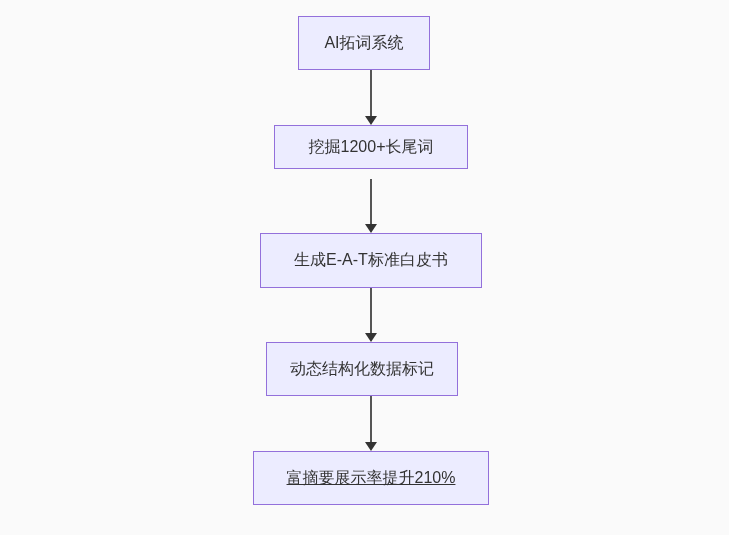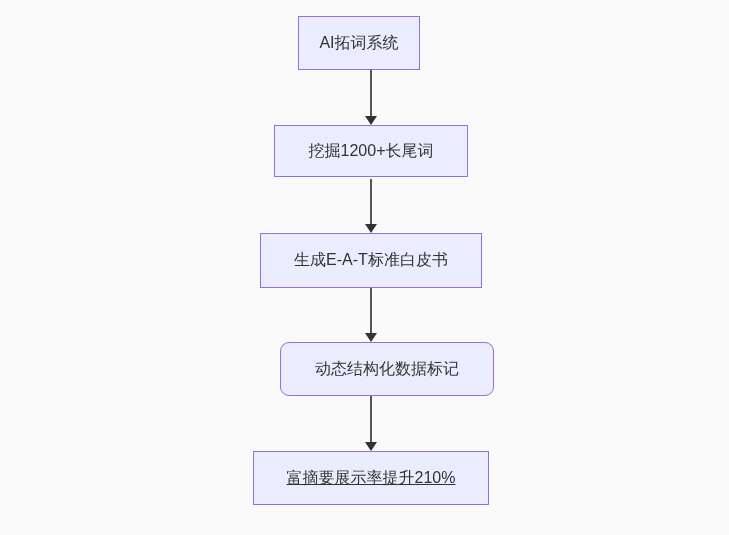--- a/index.html
+++ b/index.html
@@ -24,24 +24,24 @@
     background: var(--node-fill, #ECECFF);
     border: 1px solid var(--node-border, #9370DB);
     color: var(--node-text, #333333);
     font-size: 16px;
     display: flex;
     align-items: center;
     justify-content: center;
     text-align: center;
     white-space: nowrap;
   }
-  .node1 { left: 298px; top: 16px;  width: 122px; height: 54px; }
-  .node2 { left: 274px; top: 125px; width: 194px; height: 52px; }
+  .node1 { left: 298px; top: 16px;  width: 132px; height: 54px; }
+  .node2 { left: 274px; top: 125px; width: 194px; height: 44px; }
   .node3 { left: 260px; top: 233px; width: 222px; height: 55px; }
-  .node4 { left: 280px; top: 342px; width: 214px; height: 54px; border-radius: 9px; }
+  .node4 { left: 266px; top: 342px; width: 192px; height: 54px; }
   .node5 { left: 253px; top: 451px; width: 236px; height: 54px; text-decoration: underline; }
 
   .flow-arrow {
     position: absolute;
     left: 365px;
     width: 12px;
     display: flex;
     flex-direction: column;
     align-items: center;
   }

